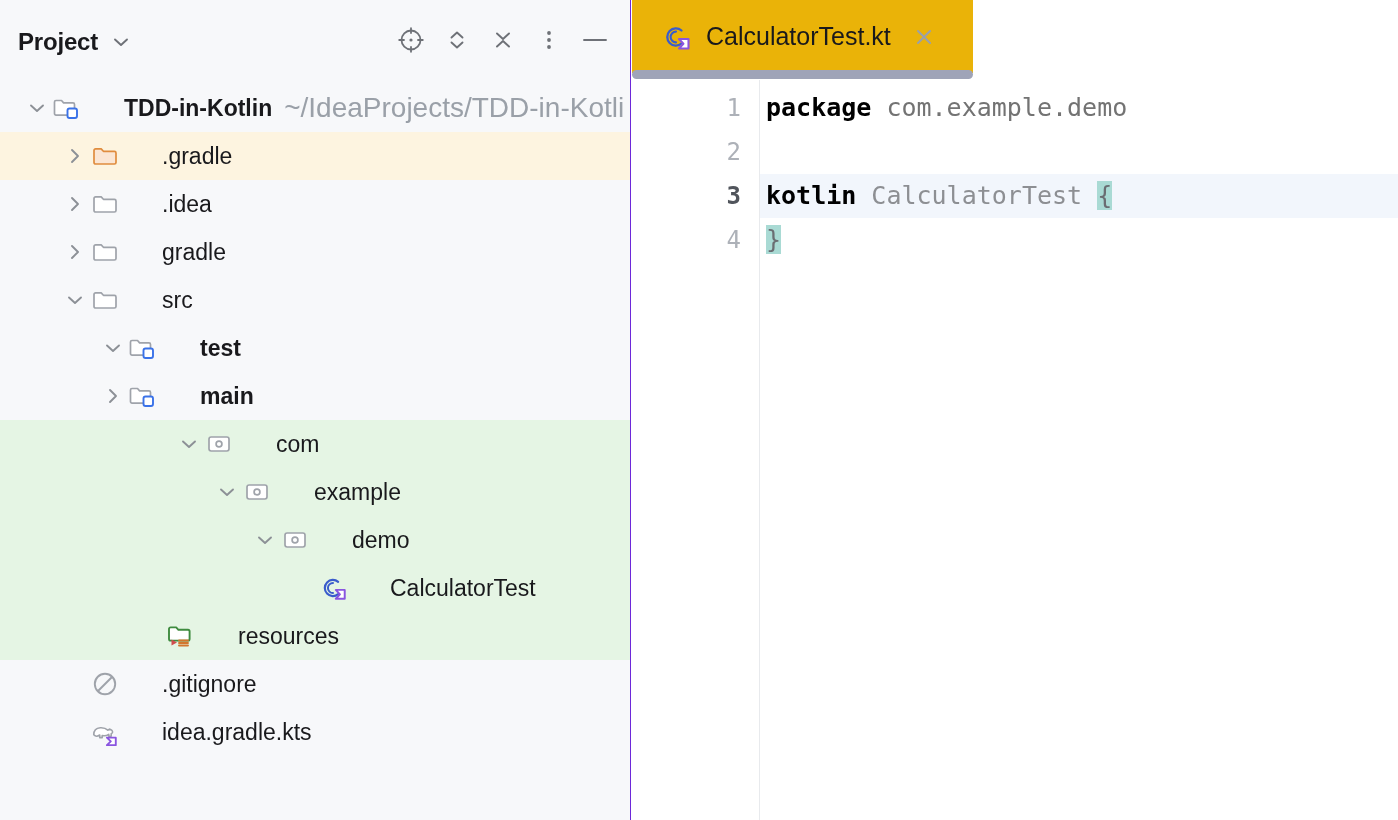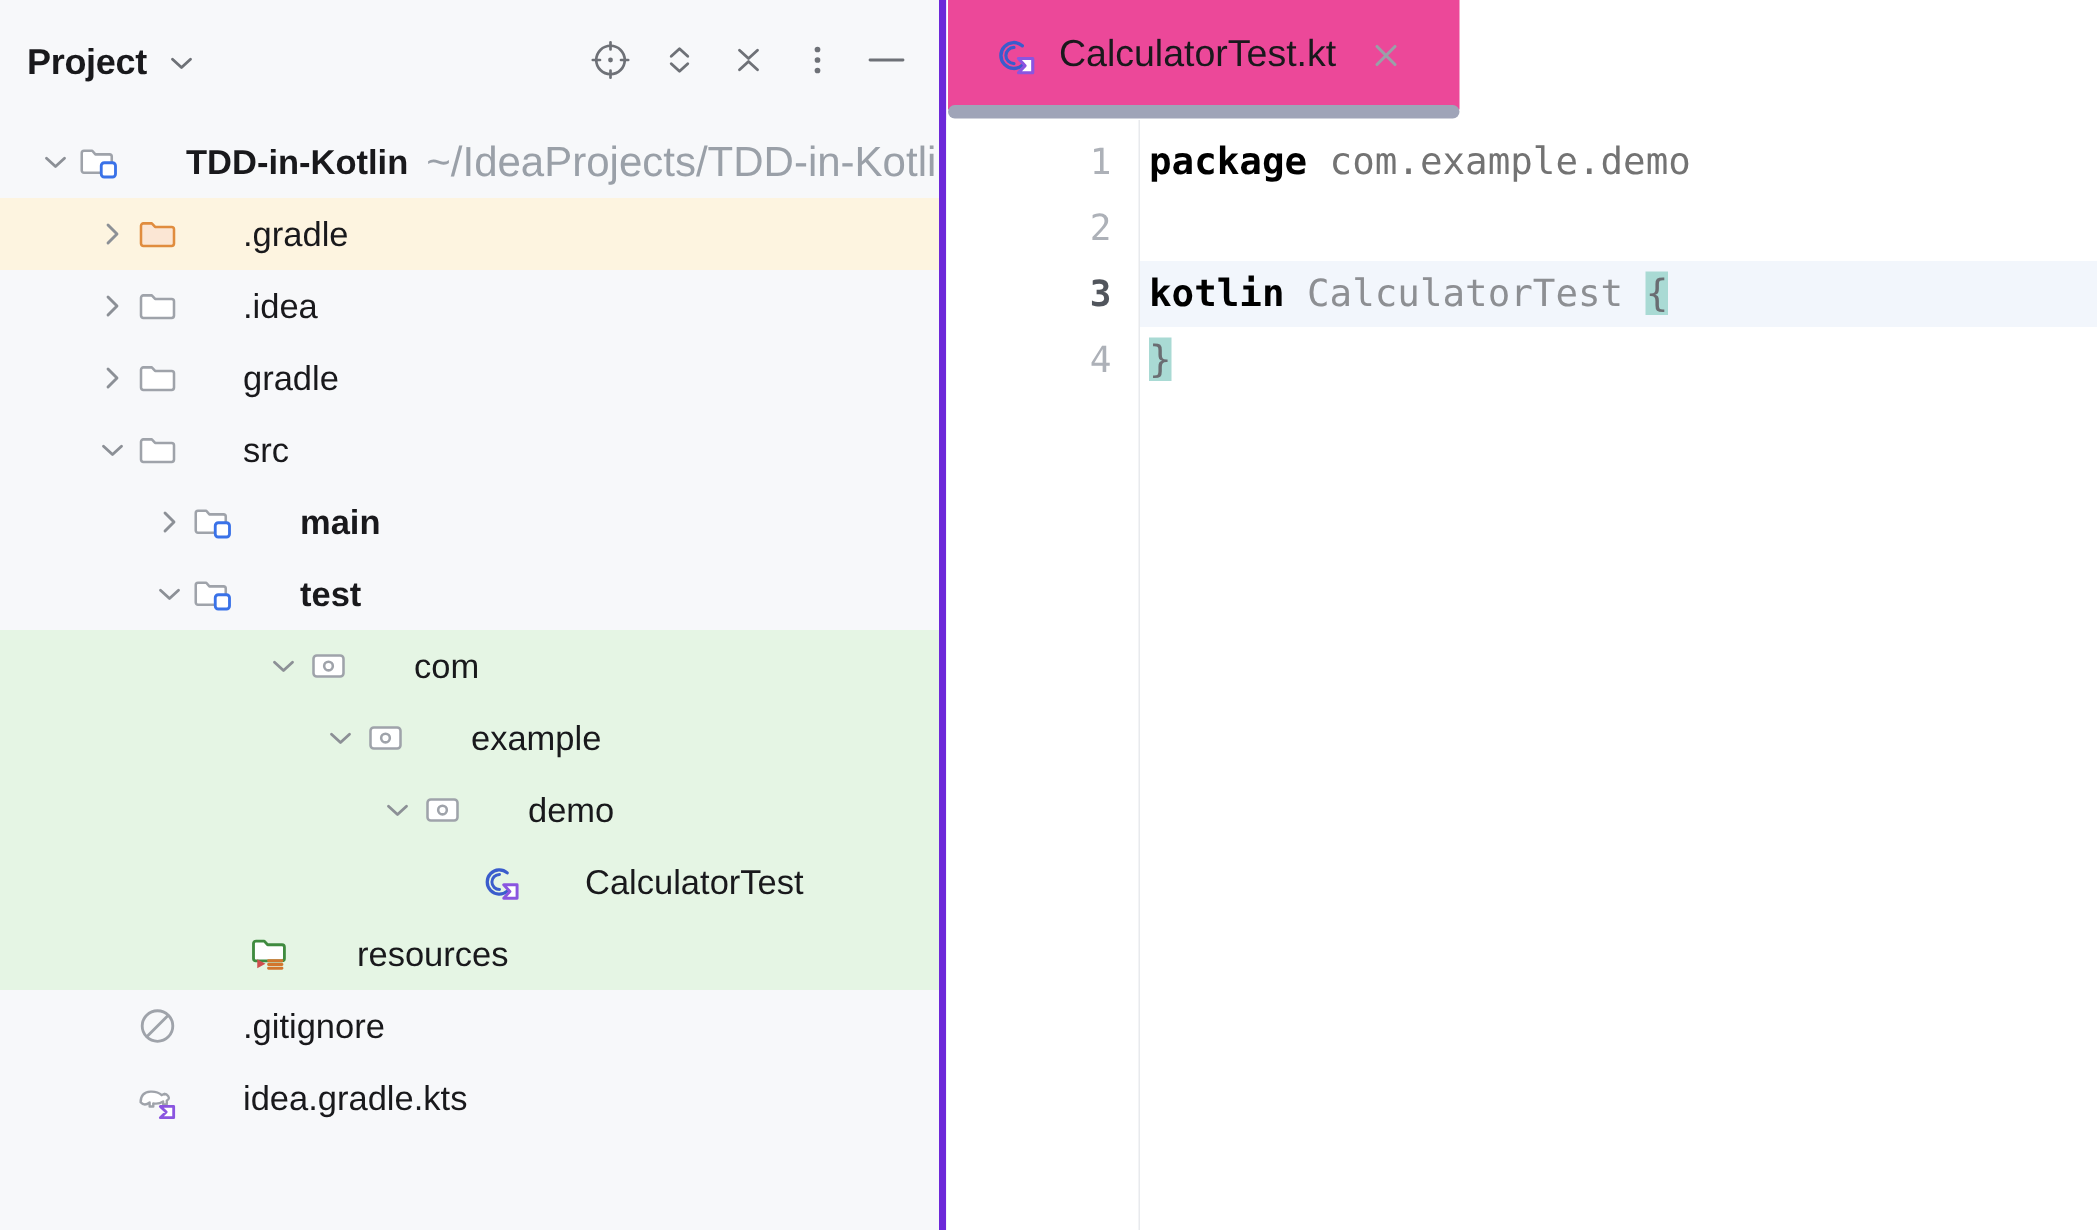--- a/index.html
+++ b/index.html
@@ -9,21 +9,21 @@
     background: #ffffff;
     overflow: hidden;
   }
   #app { position: relative; width: 1398px; height: 820px; }
 
   
   #project-panel {
     position: absolute; left: 0; top: 0;
     width: 631px; height: 820px;
     background: #f7f8fa;
-    border-right: 5px solid #6d28d9;
+    border-right: 1px solid #6d28d9;
     overflow: hidden;
   }
   #panel-header {
     position: relative;
     height: 84px;
     display: flex; align-items: center;
     padding: 0 14px 0 18px;
   }
   #panel-title {
     font-size: 24px; font-weight: bold; color: #19191c;
@@ -67,21 +67,21 @@
   
   #editor-area {
     position: absolute; left: 631px; top: 0;
     width: 767px; height: 820px;
     background: #ffffff;
   }
   #tabbar { position: relative; height: 80px; background: #ffffff; }
   #tab {
     position: absolute; left: 1px; top: 0;
     width: 341px; height: 73px;
-    background: #ec4899;
+    background: #eab308;
     display: flex; align-items: center;
     padding-left: 28px;
     cursor: pointer;
   }
   #tab-underline {
     position: absolute; left: 1px; top: 70px;
     width: 341px; height: 9px;
     background: #9fa4b8; border-radius: 5px;
   }
   #tab-icon { margin-right: 14px; display: flex; align-items: center; }
@@ -251,45 +251,45 @@
             <svg width="28" height="28" viewBox="0 0 28 28">
               <path d="M3 8.5 A1.6 1.6 0 0 1 4.6 6.9 H10.2 L12.4 9.3 H23.4 A1.6 1.6 0 0 1 25 10.9 V20.4 A1.6 1.6 0 0 1 23.4 22 H4.6 A1.6 1.6 0 0 1 3 20.4 Z" fill="#ffffff" stroke="#9fa3aa" stroke-width="1.7" stroke-linejoin="round"></path>
             </svg>
           </span>
           <span class="lbl">src</span>
         </div>
         <div class="row">
           <div style="width:98px;flex:0 0 auto"></div>
           <span class="chev">
             <svg width="22" height="22" viewBox="0 0 22 22">
-              <path d="M8 5 L14 11 L8 17" fill="none" stroke="#8c9096" stroke-width="1.9" stroke-linecap="round" stroke-linejoin="round"></path>
+              <path d="M5 8.5 L11 14 L17 8.5" fill="none" stroke="#8c9096" stroke-width="1.9" stroke-linecap="round" stroke-linejoin="round"></path>
             </svg>
           </span>
           <span class="ic">
             <svg width="30" height="28" viewBox="0 0 30 28">
               <path d="M2.5 8 A1.5 1.5 0 0 1 4 6.5 H9.5 L11.6 8.9 H21 A1.5 1.5 0 0 1 22.5 10.4 V19.6 A1.5 1.5 0 0 1 21 21.1 H4 A1.5 1.5 0 0 1 2.5 19.6 Z" fill="#ffffff" stroke="#9fa3aa" stroke-width="1.7" stroke-linejoin="round"></path>
               <rect x="15.5" y="14.5" width="9.5" height="9.5" rx="2" fill="#ffffff" stroke="#3a72e8" stroke-width="1.9"></rect>
             </svg>
           </span>
-          <span class="lbl bold">main</span>
+          <span class="lbl bold">test</span>
         </div>
         <div class="row">
           <div style="width:98px;flex:0 0 auto"></div>
           <span class="chev">
             <svg width="22" height="22" viewBox="0 0 22 22">
-              <path d="M5 8.5 L11 14 L17 8.5" fill="none" stroke="#8c9096" stroke-width="1.9" stroke-linecap="round" stroke-linejoin="round"></path>
+              <path d="M8 5 L14 11 L8 17" fill="none" stroke="#8c9096" stroke-width="1.9" stroke-linecap="round" stroke-linejoin="round"></path>
             </svg>
           </span>
           <span class="ic">
             <svg width="30" height="28" viewBox="0 0 30 28">
               <path d="M2.5 8 A1.5 1.5 0 0 1 4 6.5 H9.5 L11.6 8.9 H21 A1.5 1.5 0 0 1 22.5 10.4 V19.6 A1.5 1.5 0 0 1 21 21.1 H4 A1.5 1.5 0 0 1 2.5 19.6 Z" fill="#ffffff" stroke="#9fa3aa" stroke-width="1.7" stroke-linejoin="round"></path>
               <rect x="15.5" y="14.5" width="9.5" height="9.5" rx="2" fill="#ffffff" stroke="#3a72e8" stroke-width="1.9"></rect>
             </svg>
           </span>
-          <span class="lbl bold">test</span>
+          <span class="lbl bold">main</span>
         </div>
         <div class="row srcgreen">
           <div style="width:174px;flex:0 0 auto"></div>
           <span class="chev">
             <svg width="22" height="22" viewBox="0 0 22 22">
               <path d="M5 8.5 L11 14 L17 8.5" fill="none" stroke="#8c9096" stroke-width="1.9" stroke-linecap="round" stroke-linejoin="round"></path>
             </svg>
           </span>
           <span class="ic">
             <svg width="28" height="28" viewBox="0 0 28 28">

